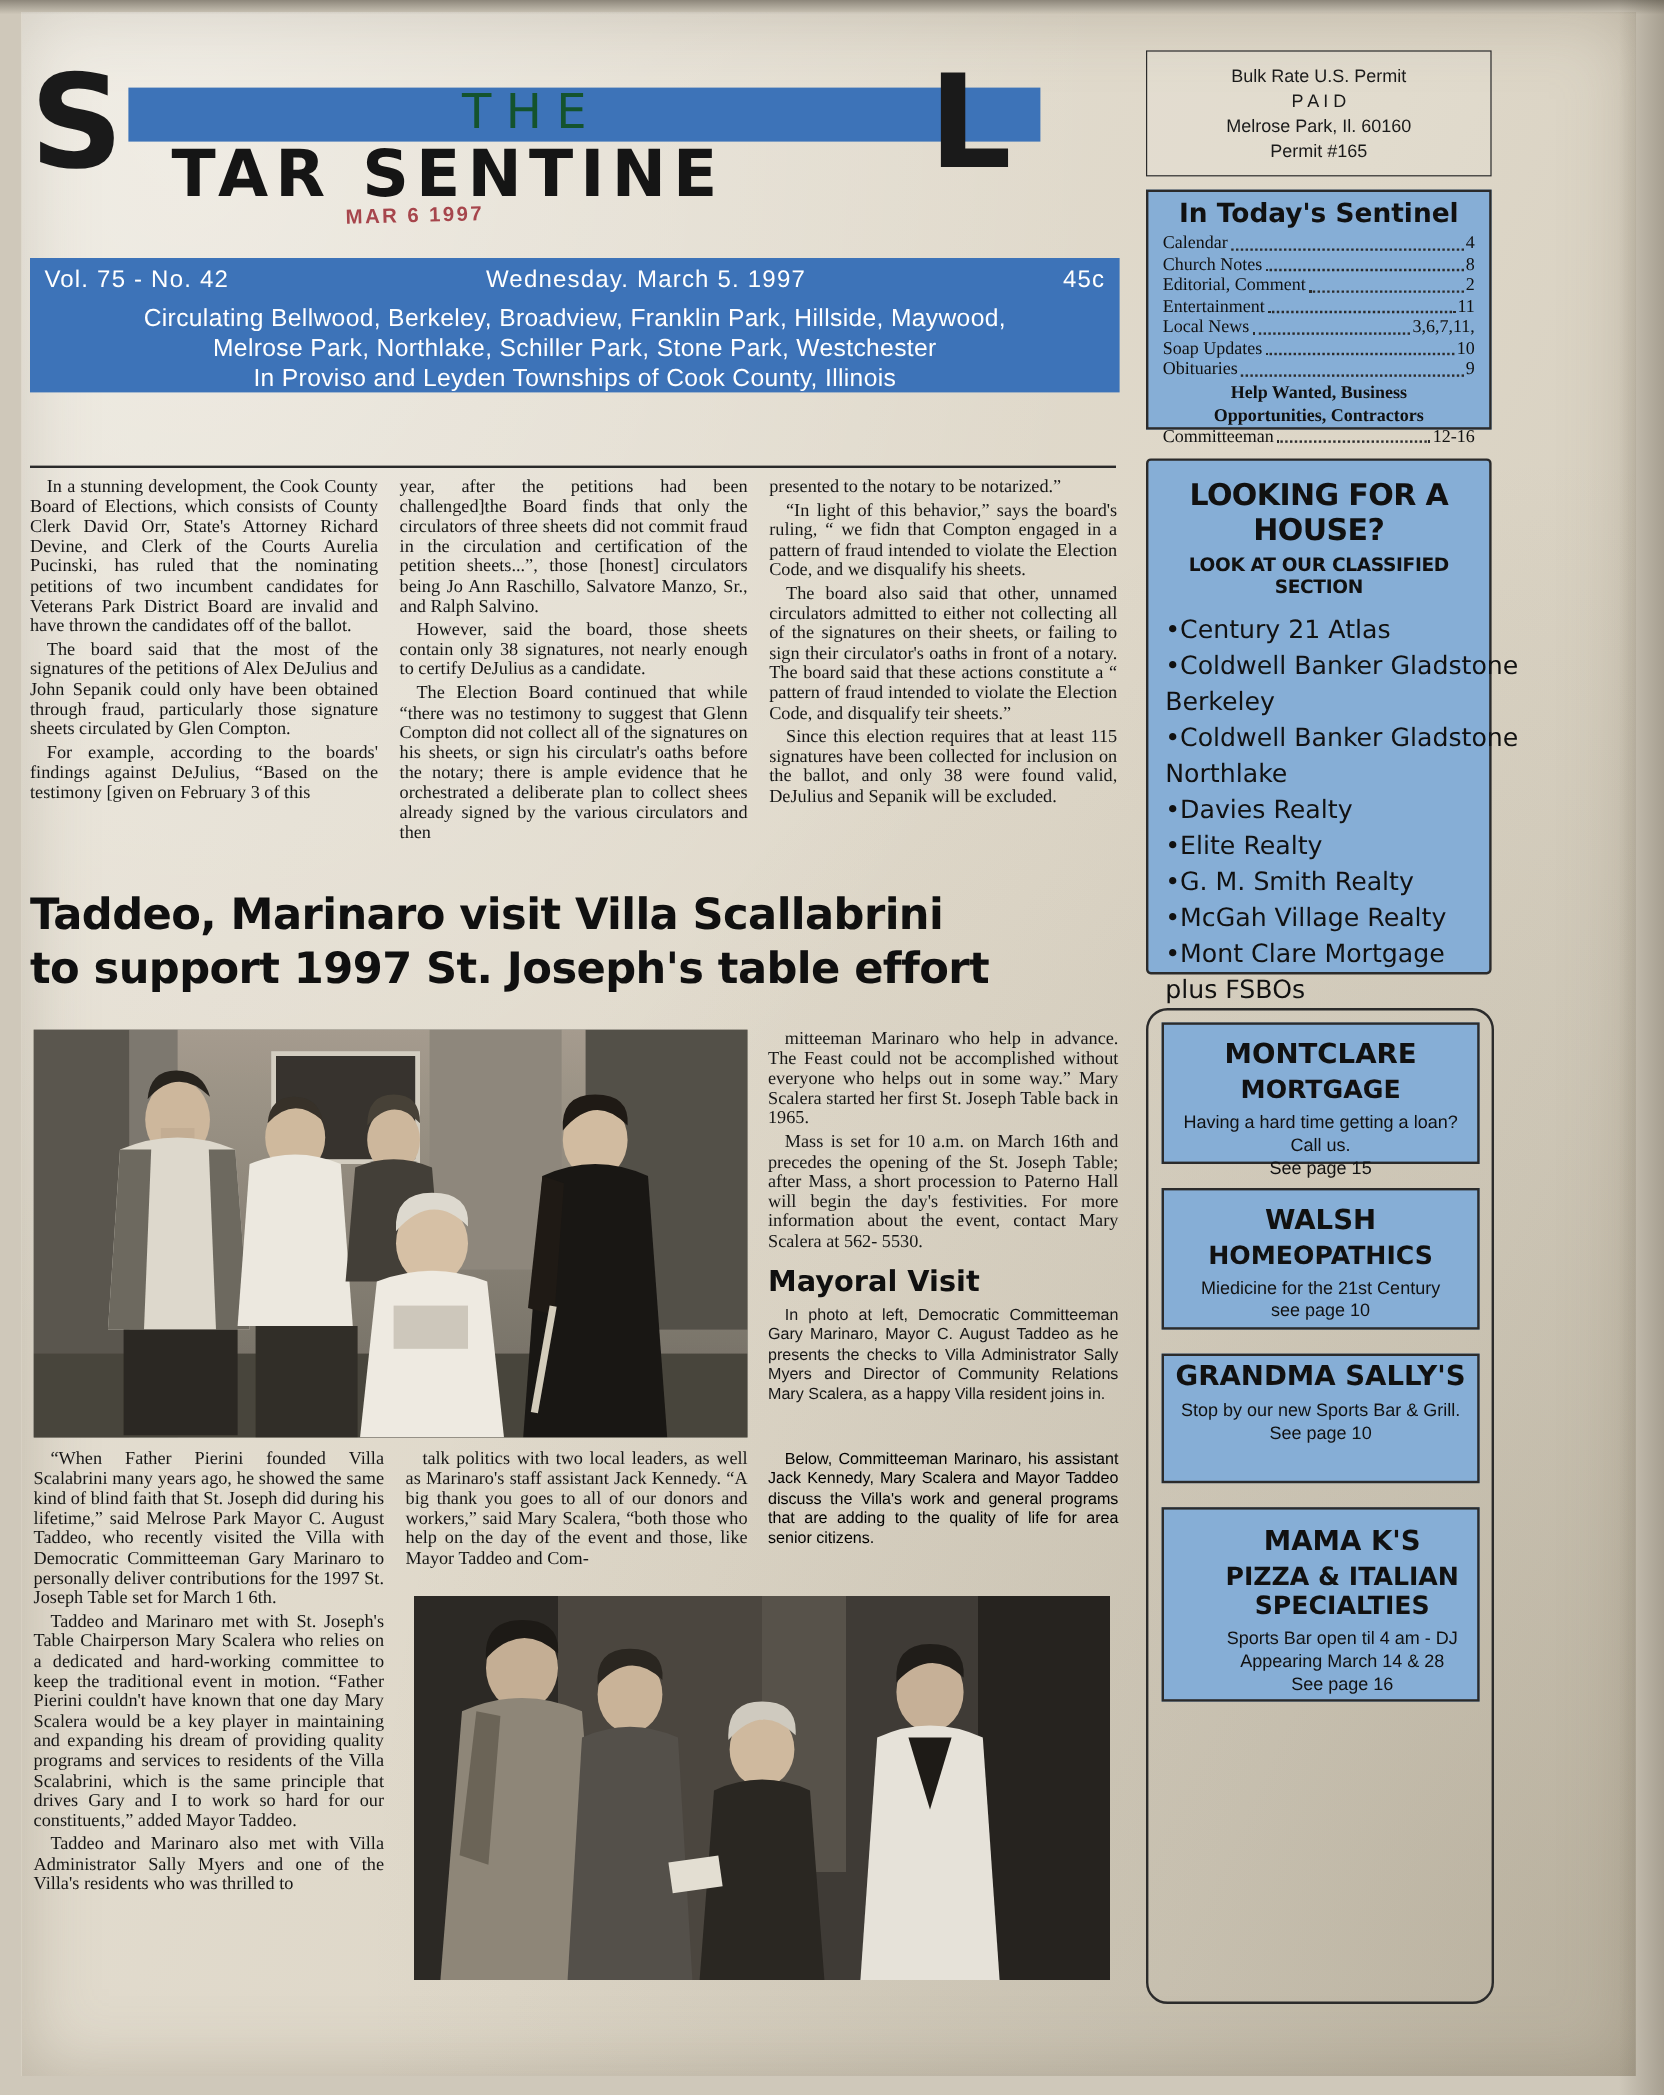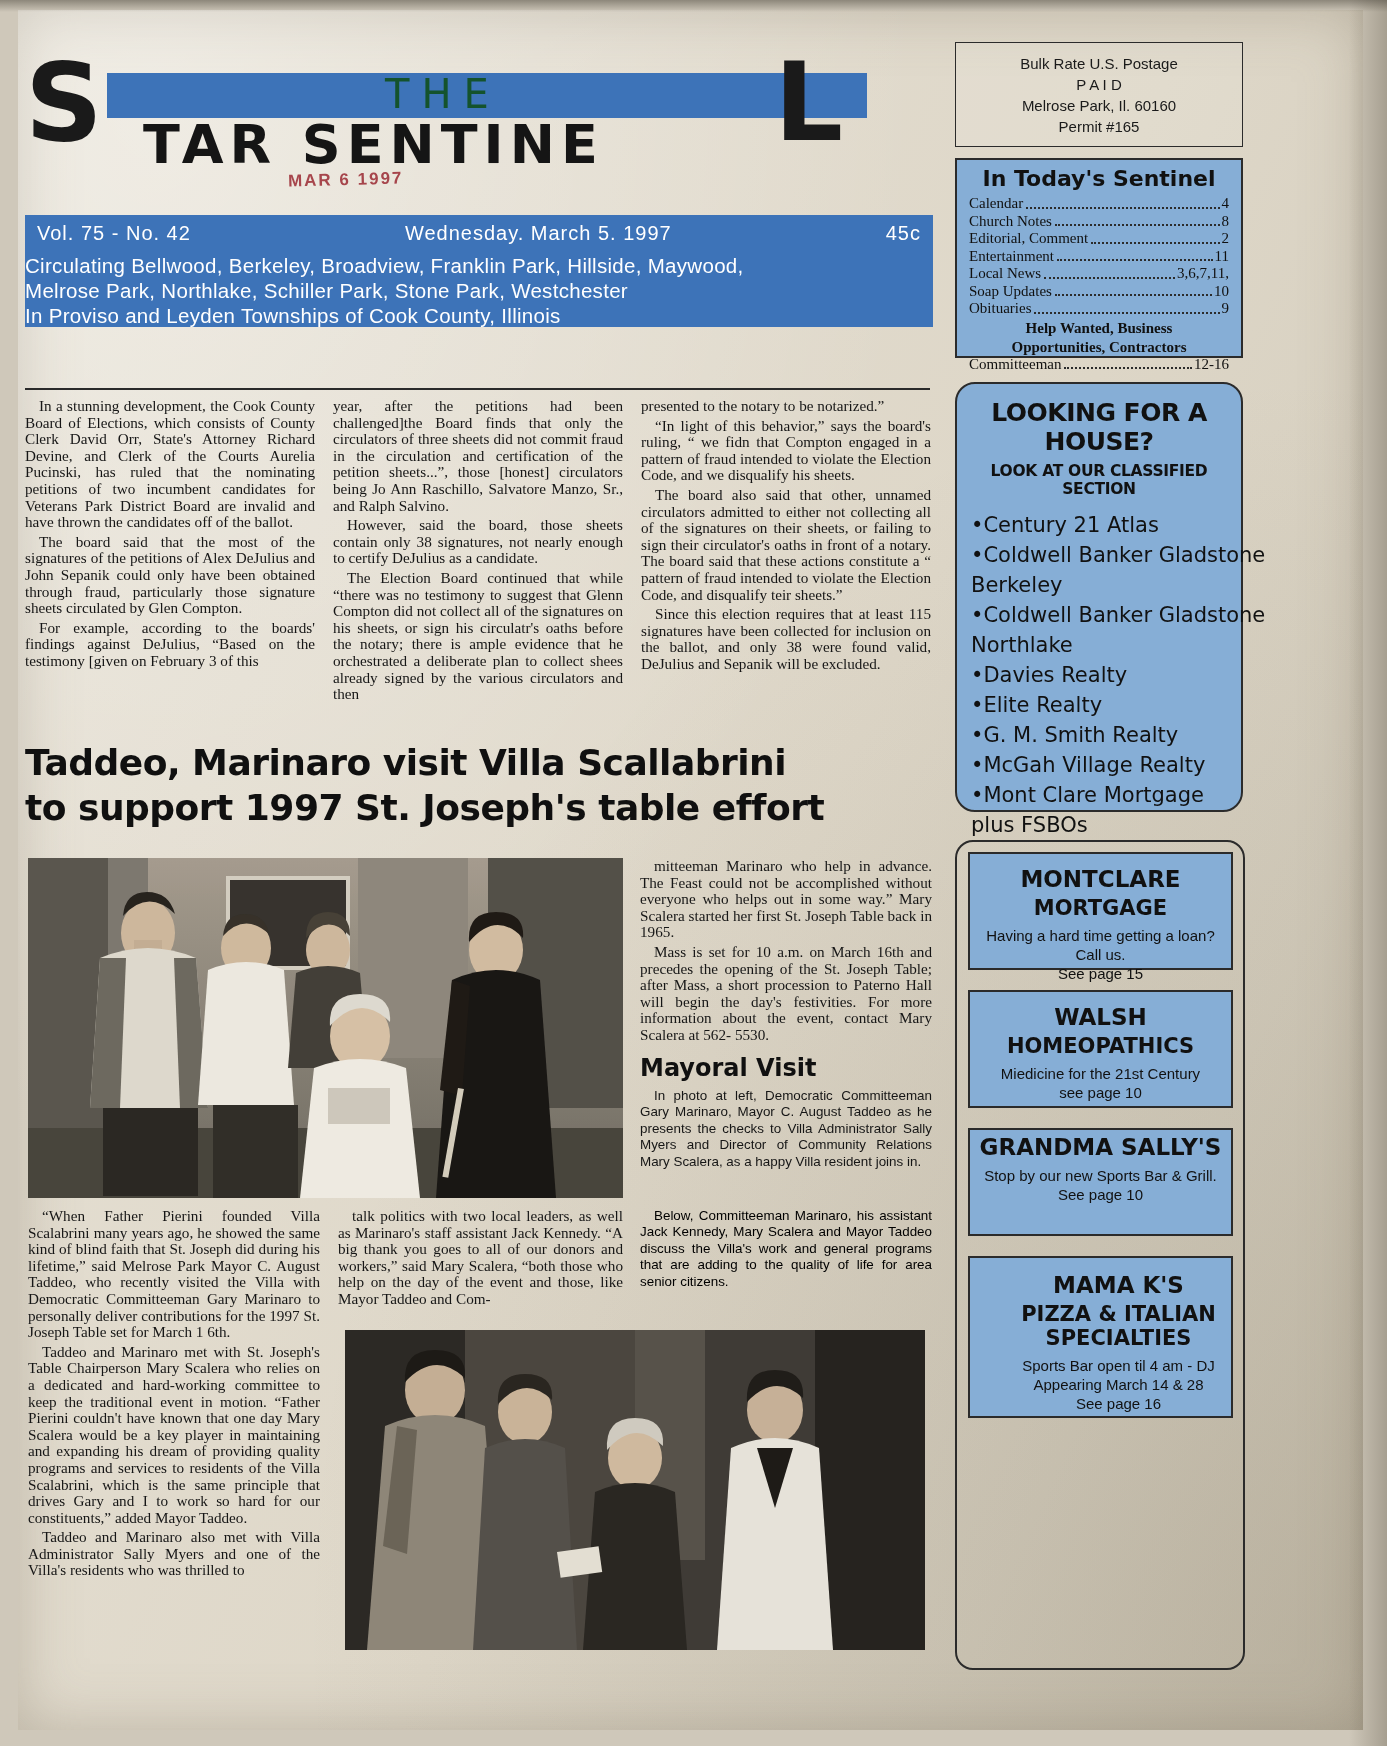--- a/index.html
+++ b/index.html
@@ -104,21 +104,21 @@
     color: #fff;
     font-family: "Liberation Sans", sans-serif;
   }
   .info-line1 {
     position:absolute; left: 12px; top: 7px; width: 884px;
     display:flex; justify-content:space-between;
     font-size: 20px; letter-spacing: 1px;
   }
   .info-towns {
     position:absolute; left:0; top: 38px; width: 908px;
-    font-size: 20.5px; line-height: 25px; font-weight:500;
+    text-align:center; font-size: 20.5px; line-height: 25px; font-weight:500;
     letter-spacing: .3px;
   }
 
   
   .headline1 {
     position:absolute; left: 25px; top: 337px; width: 905px;
     font-family: "DejaVu Sans", sans-serif;
     font-weight: bold;
     font-size: 40px;
     letter-spacing: -1px;
@@ -240,21 +240,21 @@
   .toc-dots { flex:1; border-bottom: 2px dotted #2b2b2b; margin: 0 2px 4px 3px; height: 9px; }
   .toc-page { white-space:nowrap; }
   .toc-center {
     text-align:center; font-family:"Liberation Serif", serif; font-weight:bold;
     font-size: 15px; line-height:17px; margin-top:2px; color:#101010;
   }
 
   .box-house {
     position:absolute; left: 955px; top: 382px; width: 288px; height: 430px;
     border: 2px solid #2b2b2b;
-    border-radius: 20px;
+    border-radius: 4px;
     background: #86aed6;
     box-sizing:border-box;
     padding: 14px 14px 0 14px;
     font-family:"DejaVu Sans", sans-serif;
   }
   .house-t1 { text-align:center; font-weight:bold; font-size: 25px; color:#111; letter-spacing:-.5px;}
   .house-t2 { text-align:center; font-weight:bold; font-size: 15.5px; color:#111; margin-top: 6px; letter-spacing:-.3px;}
   .house-list { margin-top: 12px; font-size: 21px; line-height: 30px; color:#111; }
   .house-list div { white-space: nowrap; }
 
@@ -457,21 +457,21 @@
           <ellipse cx="430" cy="80" rx="28" ry="33" fill="#c6b097"></ellipse>
           <path d="M402 72 q28 -30 56 -4 q2 -28 -28 -28 q-30 0 -28 32z" fill="#201d19"></path>
           <path d="M386 118 q44 -20 88 0 l14 202 l-116 0z" fill="#e6e2d9"></path>
           <path d="M412 118 l18 60 l18 -60z" fill="#1e1b17"></path>
         </g>
         <rect x="212" y="222" width="42" height="26" fill="#e3ded2" transform="rotate(-8 212 222)"></rect>
       </svg>
     </div>
 
     <div class="box-postage">
-      <div>Bulk Rate  U.S. Postage</div>
+      <div>Bulk Rate  U.S. Permit</div>
       <div>P A I D</div>
       <div>Melrose Park, Il. 60160</div>
       <div>Permit #165</div>
     </div>
 
     <div class="box-today">
       <div class="today-title">In Today's Sentinel</div>
       <div id="toc-list">
           <div class="toc-row">
             <span class="toc-name">Calendar</span>

